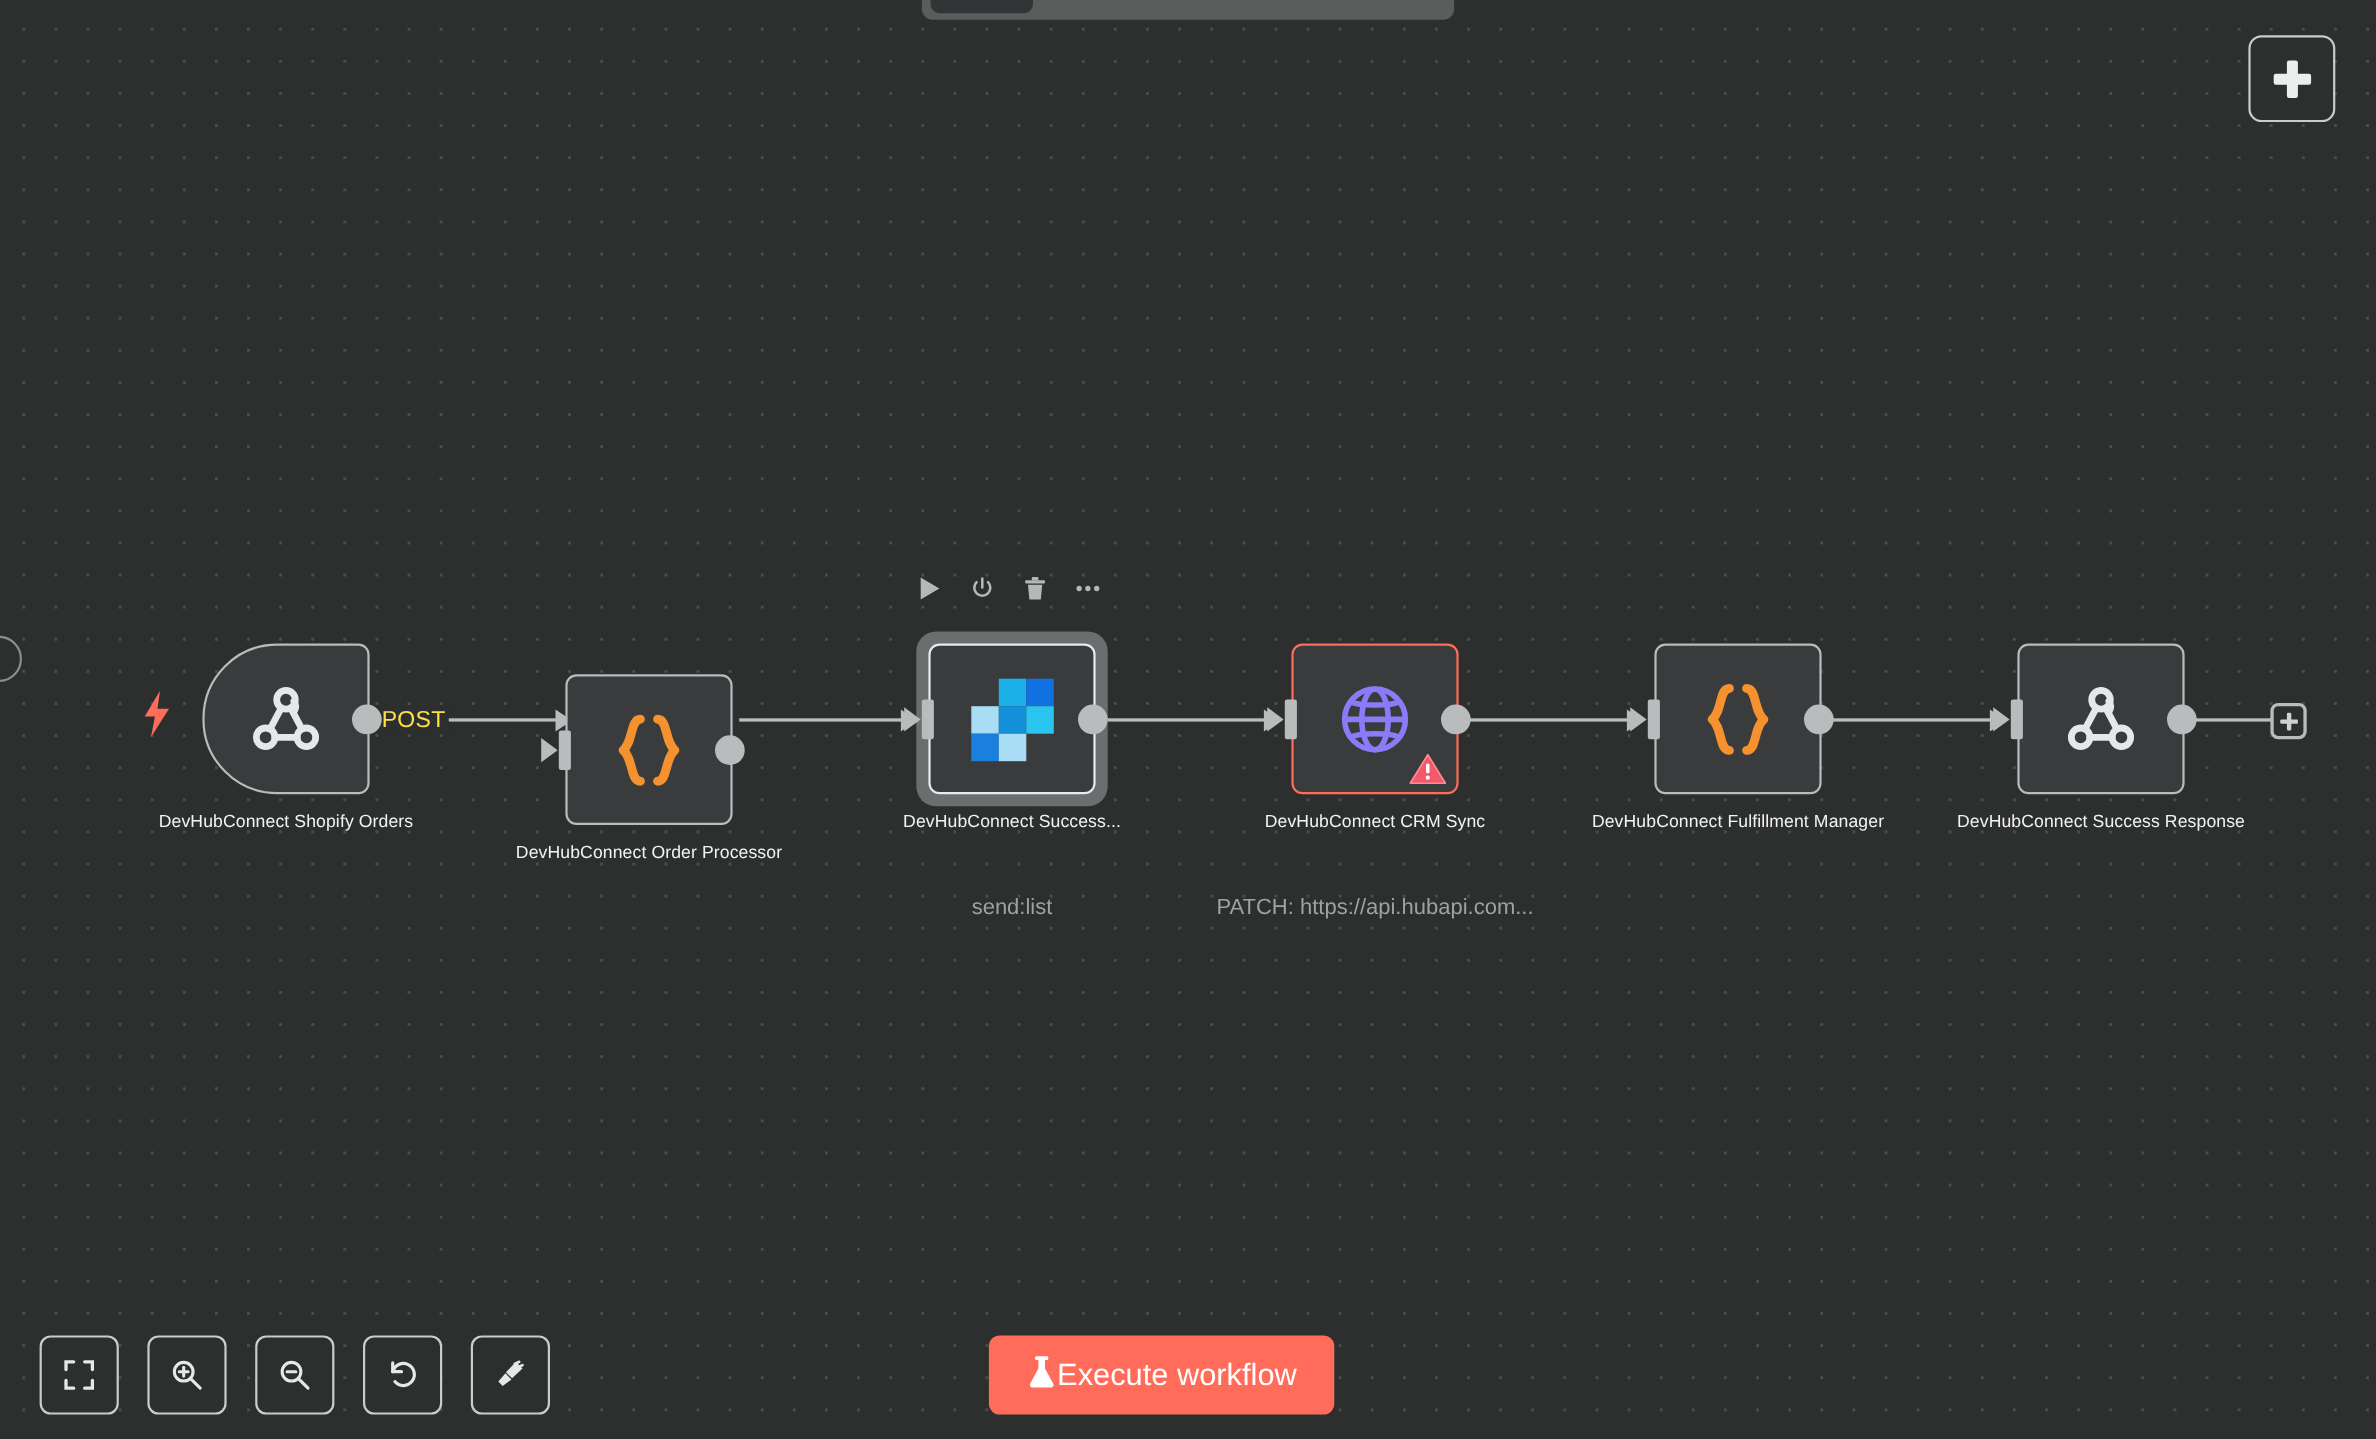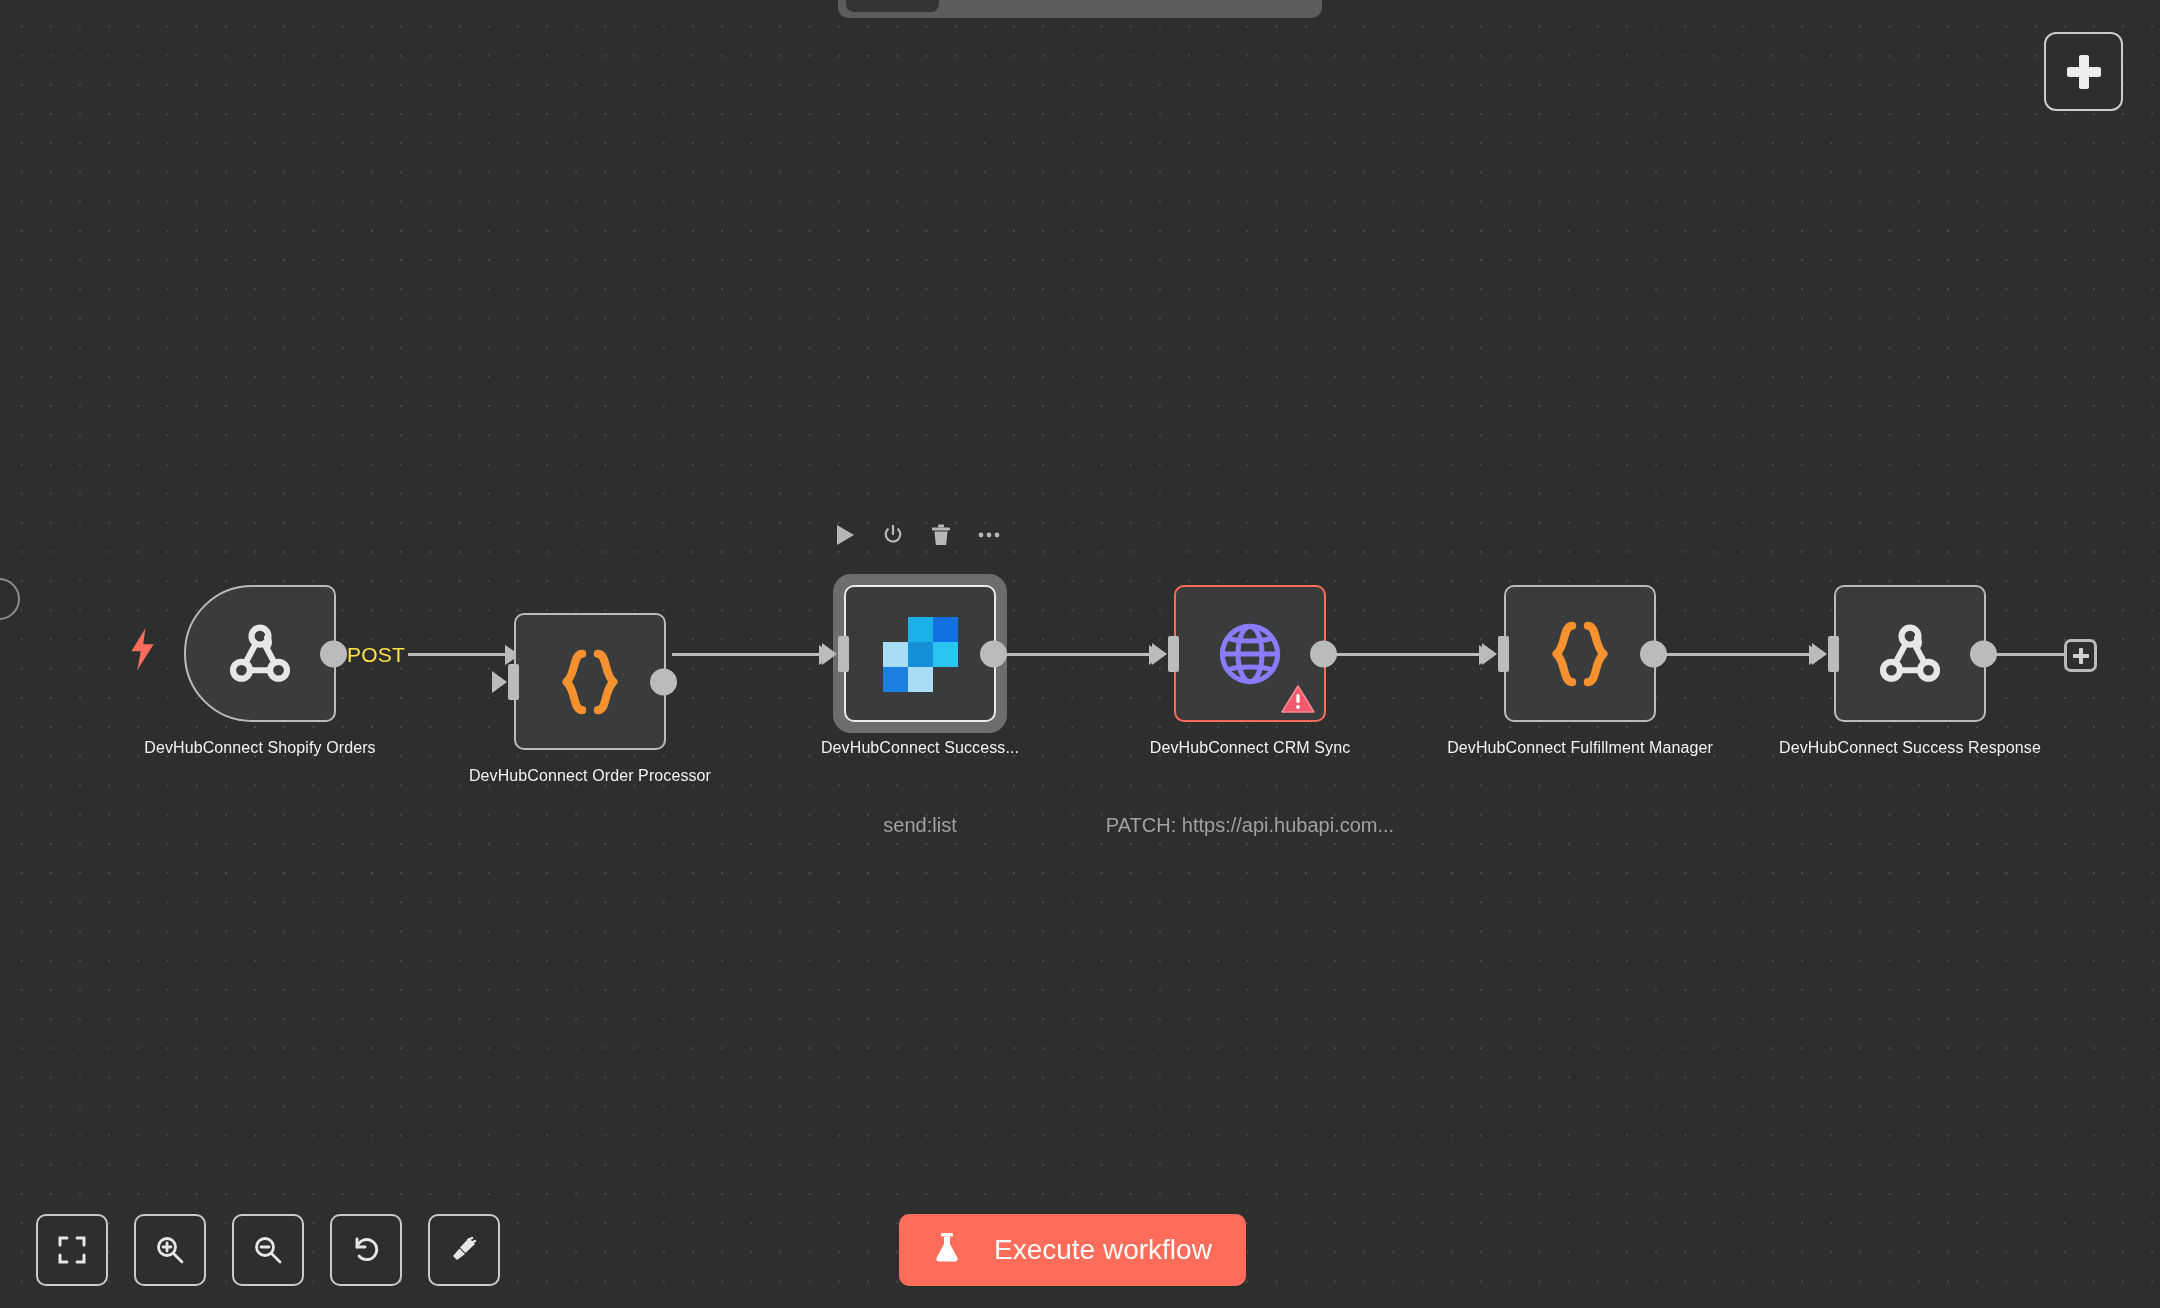--- a/index.html
+++ b/index.html
@@ -236,21 +236,21 @@
   }
 
   #execute-btn {
     position: absolute;
     left: 899px; bottom: 22px;
     height: 72px;
     padding: 0 34px;
     background: #ff6d5a;
     border: none;
     border-radius: 10px;
-    display: flex; align-items: center; gap: 33px;
+    display: flex; align-items: center; gap: 0;
     color: #ffffff;
     font-size: 28px;
     font-family: "Liberation Sans", sans-serif;
     z-index: 30;
   }
 
   
   .pixlogo { position: relative; width: 74px; height: 74px; }
   .pixlogo i { position: absolute; display: block; width: 25px; height: 25px; }
 </style>

